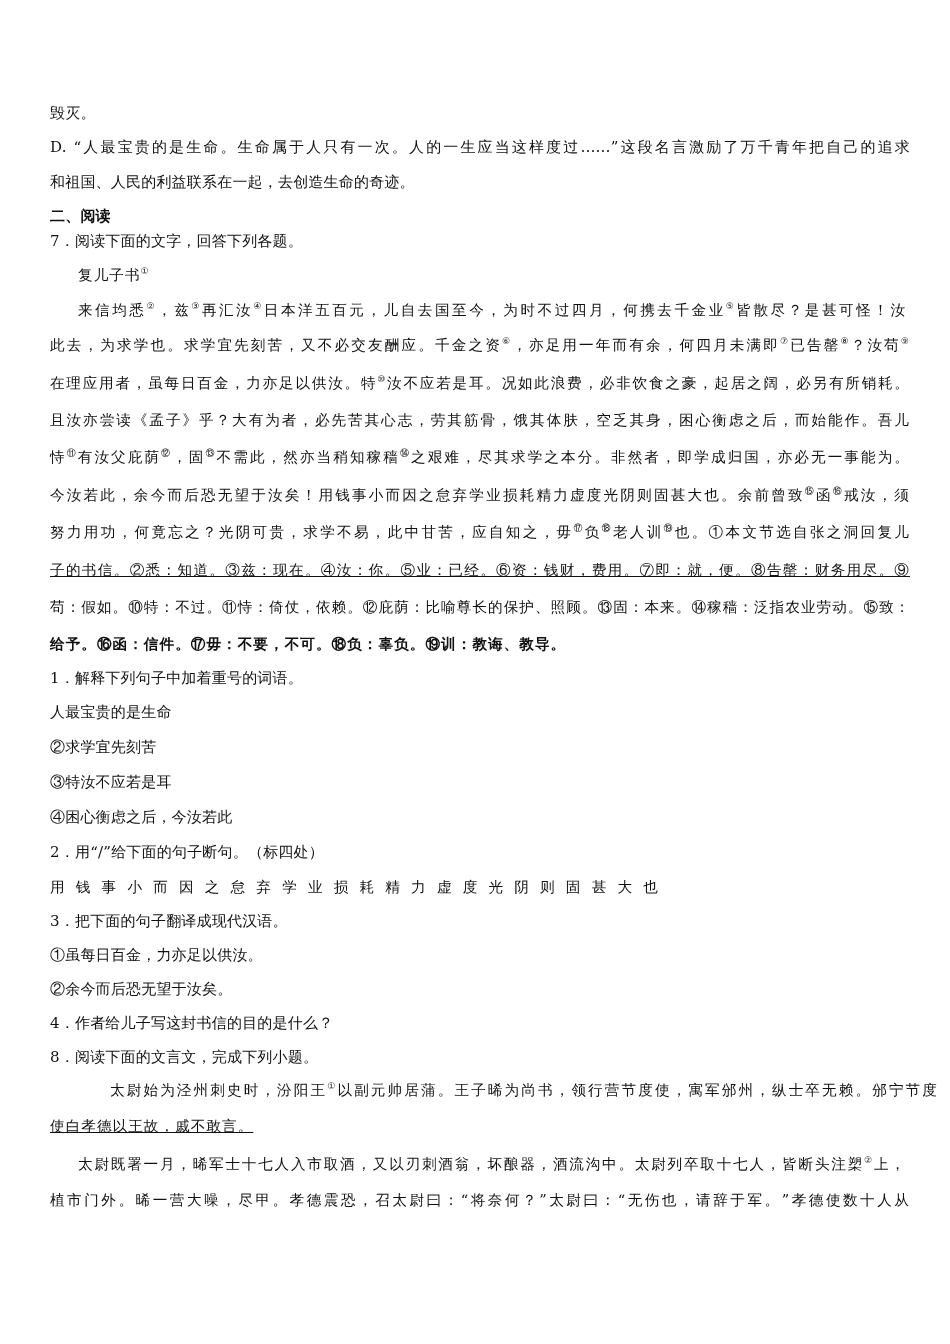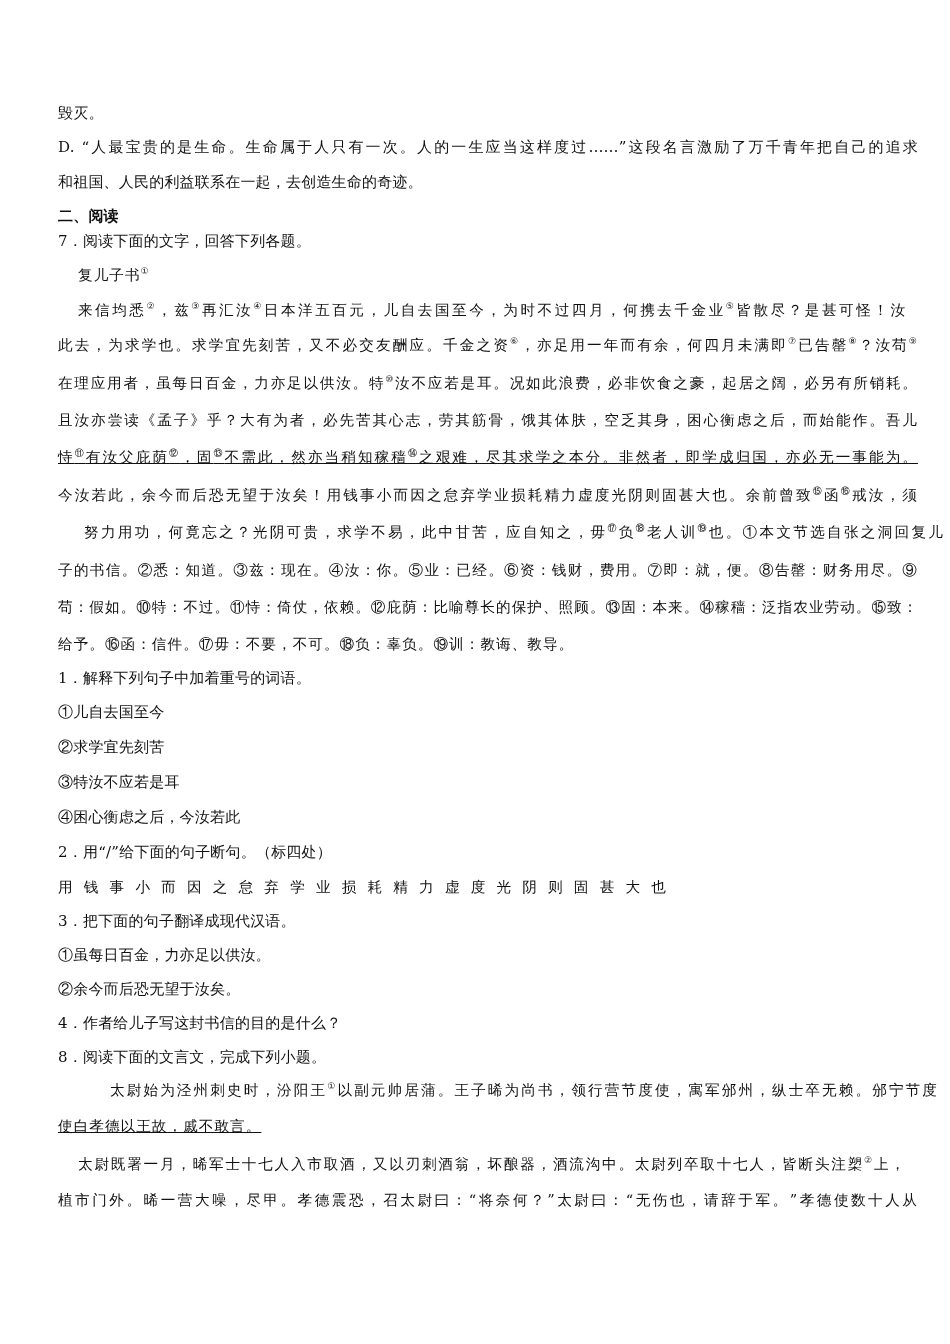--- a/index.html
+++ b/index.html
@@ -1,19 +1,19 @@
 <!DOCTYPE html>
 <html><head>
 <meta charset="utf-8">
 <style>
   html, body { margin: 0; padding: 0; background: #ffffff; }
   body { width: 950px; height: 1344px; position: relative; overflow: hidden;
          font-family: "DejaVu Serif", "Liberation Serif", serif; color: #111; }
   .page { position: absolute; left: 46px; top: 0; width: 860px; }
-  .ln { position: absolute; left: 12px; white-space: nowrap; font-size: 15px; line-height: 20px; letter-spacing: 0.2px; }
+  .ln { position: absolute; left: 4px; white-space: nowrap; font-size: 15px; line-height: 20px; letter-spacing: 0.2px; }
   .kai { font-size: 14.6px; letter-spacing: 1.05px; }
   .ind { left: 32px; }
   .bold { font-weight: bold; }
   .spaced { letter-spacing: 11.2px; }
   sup { font-size: 9px; line-height: 0; vertical-align: 6px; }
   .just { width: 860px; text-align-last: justify; text-align: justify; }
 </style>
 </head>
 <body>
 
@@ -28,30 +28,30 @@
 
   <div class="ln ind kai" style="top:265px">
     <span>复儿子书</span><sup>①</sup>
   </div>
 
   <div id="q7-passage">
       <div class="ln kai ind just" style="width: 828px; top: 300px;"><span>来信均悉</span><sup>②</sup><span>，兹</span><sup>③</sup><span>再汇汝</span><sup>④</sup><span>日本洋五百元，儿自去国至今，为时不过四月，何携去千金业</span><sup>⑤</sup><span>皆散尽？是甚可怪！汝</span></div>
       <div class="ln kai just" style="top: 335px;"><span>此去，为求学也。求学宜先刻苦，又不必交友酬应。千金之资</span><sup>⑥</sup><span>，亦足用一年而有余，何四月未满即</span><sup>⑦</sup><span>已告罄</span><sup>⑧</sup><span>？汝苟</span><sup>⑨</sup></div>
       <div class="ln kai just" style="top: 373px;"><span>在理应用者，虽每日百金，力亦足以供汝。特</span><sup>⑩</sup><span>汝不应若是耳。况如此浪费，必非饮食之豪，起居之阔，必另有所销耗。</span></div>
       <div class="ln kai just" style="top: 410px;"><span>且汝亦尝读《孟子》乎？大有为者，必先苦其心志，劳其筋骨，饿其体肤，空乏其身，困心衡虑之后，而始能作。吾儿</span></div>
-      <div class="ln kai just" style="top: 447px; text-decoration: underline;"><span>恃</span><sup>⑪</sup><span>有汝父庇荫</span><sup>⑫</sup><span>，固</span><sup>⑬</sup><span>不需此，然亦当稍知稼穑</span><sup>⑭</sup><span>之艰难，尽其求学之本分。非然者，即学成归国，亦必无一事能为。</span></div>
+      <div class="ln kai just" style="top: 447px;"><span>恃</span><sup>⑪</sup><span>有汝父庇荫</span><sup>⑫</sup><span>，固</span><sup>⑬</sup><span>不需此，然亦当稍知稼穑</span><sup>⑭</sup><span>之艰难，尽其求学之本分。非然者，即学成归国，亦必无一事能为。</span></div>
       <div class="ln kai just" style="top: 485px;"><span>今汝若此，余今而后恐无望于汝矣！用钱事小而因之怠弃学业损耗精力虚度光阴则固甚大也。余前曾致</span><sup>⑮</sup><span>函</span><sup>⑯</sup><span>戒汝，须</span></div>
-      <div class="ln kai just" style="top: 522px; margin-left: 26px;"><span>努力用功，何竟忘之？光阴可贵，求学不易，此中甘苦，应自知之，毋</span><sup>⑰</sup><span>负</span><sup>⑱</sup><span>老人训</span><sup>⑲</sup><span>也。①本文节选自张之洞回复儿</span></div>
-      <div class="ln kai just" style="top: 560px;"><span>子的书信。②悉：知道。③兹：现在。④汝：你。⑤业：已经。⑥资：钱财，费用。⑦即：就，便。⑧告罄：财务用尽。⑨</span></div>
+      <div class="ln kai just" style="top: 522px;"><span>努力用功，何竟忘之？光阴可贵，求学不易，此中甘苦，应自知之，毋</span><sup>⑰</sup><span>负</span><sup>⑱</sup><span>老人训</span><sup>⑲</sup><span>也。①本文节选自张之洞回复儿</span></div>
+      <div class="ln kai just" style="top: 560px; text-decoration: underline;"><span>子的书信。②悉：知道。③兹：现在。④汝：你。⑤业：已经。⑥资：钱财，费用。⑦即：就，便。⑧告罄：财务用尽。⑨</span></div>
       <div class="ln kai just" style="top: 597px;"><span>苟：假如。⑩特：不过。⑪恃：倚仗，依赖。⑫庇荫：比喻尊长的保护、照顾。⑬固：本来。⑭稼穑：泛指农业劳动。⑮致：</span></div>
-      <div class="ln kai" style="top: 634px;"><span>给予。⑯函：信件。⑰毋：不要，不可。⑱负：辜负。⑲训：教诲、教导。</span></div>
+      <div class="ln kai" style="top: 634px; font-weight: bold;"><span>给予。⑯函：信件。⑰毋：不要，不可。⑱负：辜负。⑲训：教诲、教导。</span></div>
     </div>
 
   <div class="ln" style="top:668px">1．解释下列句子中加着重号的词语。</div>
-  <div class="ln" style="top:702px">①儿自去国至今</div>
+  <div class="ln" style="top:702px">人最宝贵的是生命</div>
   <div class="ln" style="top:737px">②求学宜先刻苦</div>
   <div class="ln" style="top:772px">③特汝不应若是耳</div>
   <div class="ln" style="top:807px">④困心衡虑之后，今汝若此</div>
 
   <div class="ln" style="top:842px">2．用“/”给下面的句子断句。（标四处）</div>
   <div class="ln kai spaced" style="top:877px">用钱事小而因之怠弃学业损耗精力虚度光阴则固甚大也</div>
 
   <div class="ln" style="top:911px">3．把下面的句子翻译成现代汉语。</div>
   <div class="ln" style="top:945px">①虽每日百金，力亦足以供汝。</div>
   <div class="ln" style="top:979px">②余今而后恐无望于汝矣。</div>

